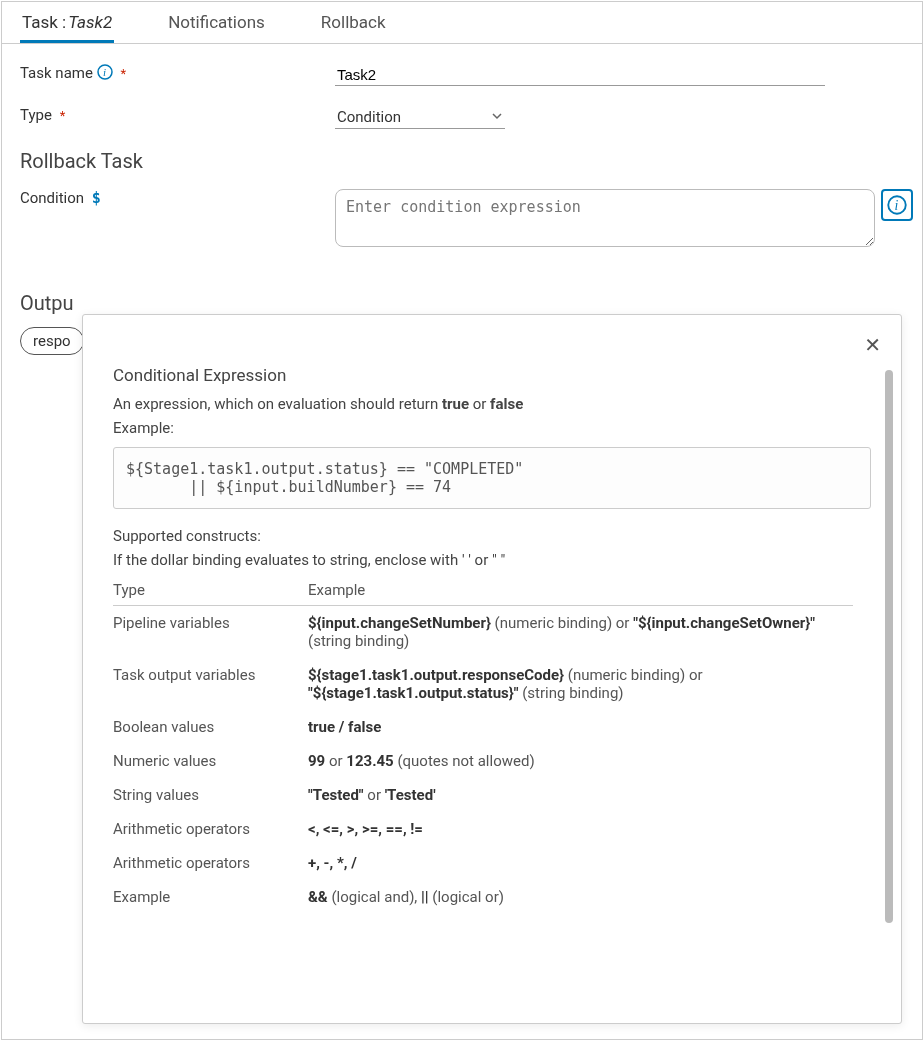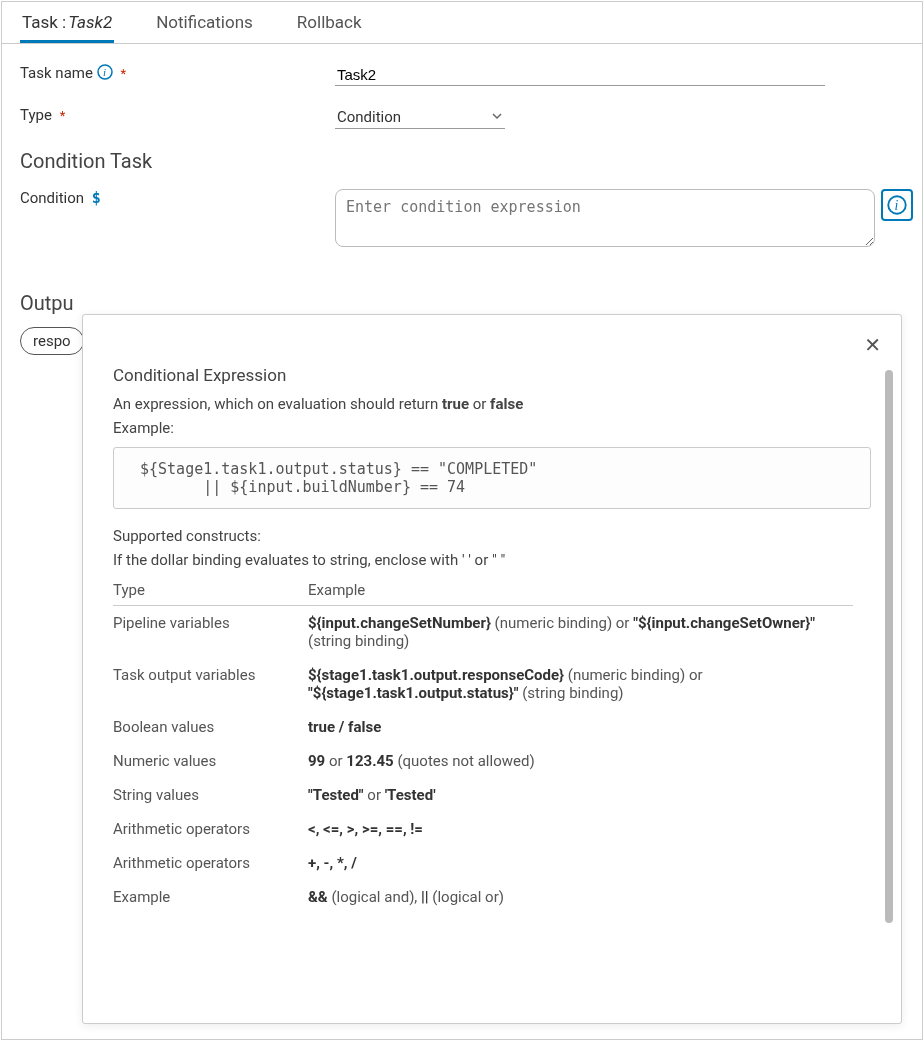--- a/index.html
+++ b/index.html
@@ -20,21 +20,21 @@
     height:1039px;
     margin:1px;
     position:relative;
     background:#fff;
     overflow:hidden;
   }
 
   
   .tabs {
     display:flex;
-    gap:40px;
+    gap:52px;
     padding:10px 18px 0 18px;
     border-bottom:1px solid #ccc;
     text-align:right;
   }
   .tab {
     padding:0 2px 8px 2px;
     cursor:pointer;
     color:#555;
     font-size:17px;
   }
@@ -151,21 +151,21 @@
   .help-panel h3{
     margin:30px 0 10px 0;
     font-size:17px;
     font-weight:normal;
     color:#444;
   }
   .help-panel p{ margin:6px 0; color:#444; font-size:15px;}
   .codeblock{
     border:1px solid #ccc;
     border-radius:3px;
-    padding:12px 26px;
+    padding:12px 12px;
     font-family: "Consolas","Menlo",monospace;
     font-size:15px;
     white-space:pre;
     color:#555;
     background:#fdfdfd;
     margin:10px 0 18px 0;
   }
   table.constructs{
     border-collapse:collapse;
     width:740px;
@@ -228,21 +228,21 @@
       <div class="select-wrap">
         <span class="select-value">Condition</span>
         <span class="chevron">
           <svg width="12" height="12" viewBox="0 0 12 12">
               <path d="M2 4l4 4 4-4" fill="none" stroke="#666" stroke-width="1.5"></path>
             </svg>
         </span>
       </div>
     </div>
 
-    <div class="section-title">Condition Task</div>
+    <div class="section-title">Rollback Task</div>
 
     <div class="row" style="align-items:flex-start;">
       <div class="label-col">
         <span>Condition</span>
         <span class="dollar">$</span>
       </div>
       <div class="textarea-wrap">
         <textarea class="condition-textarea" placeholder="Enter condition expression" style=""></textarea>
         <div class="info-btn">
           <svg class="info-circle" viewBox="0 0 16 16" style="width:20px;height:20px;">

